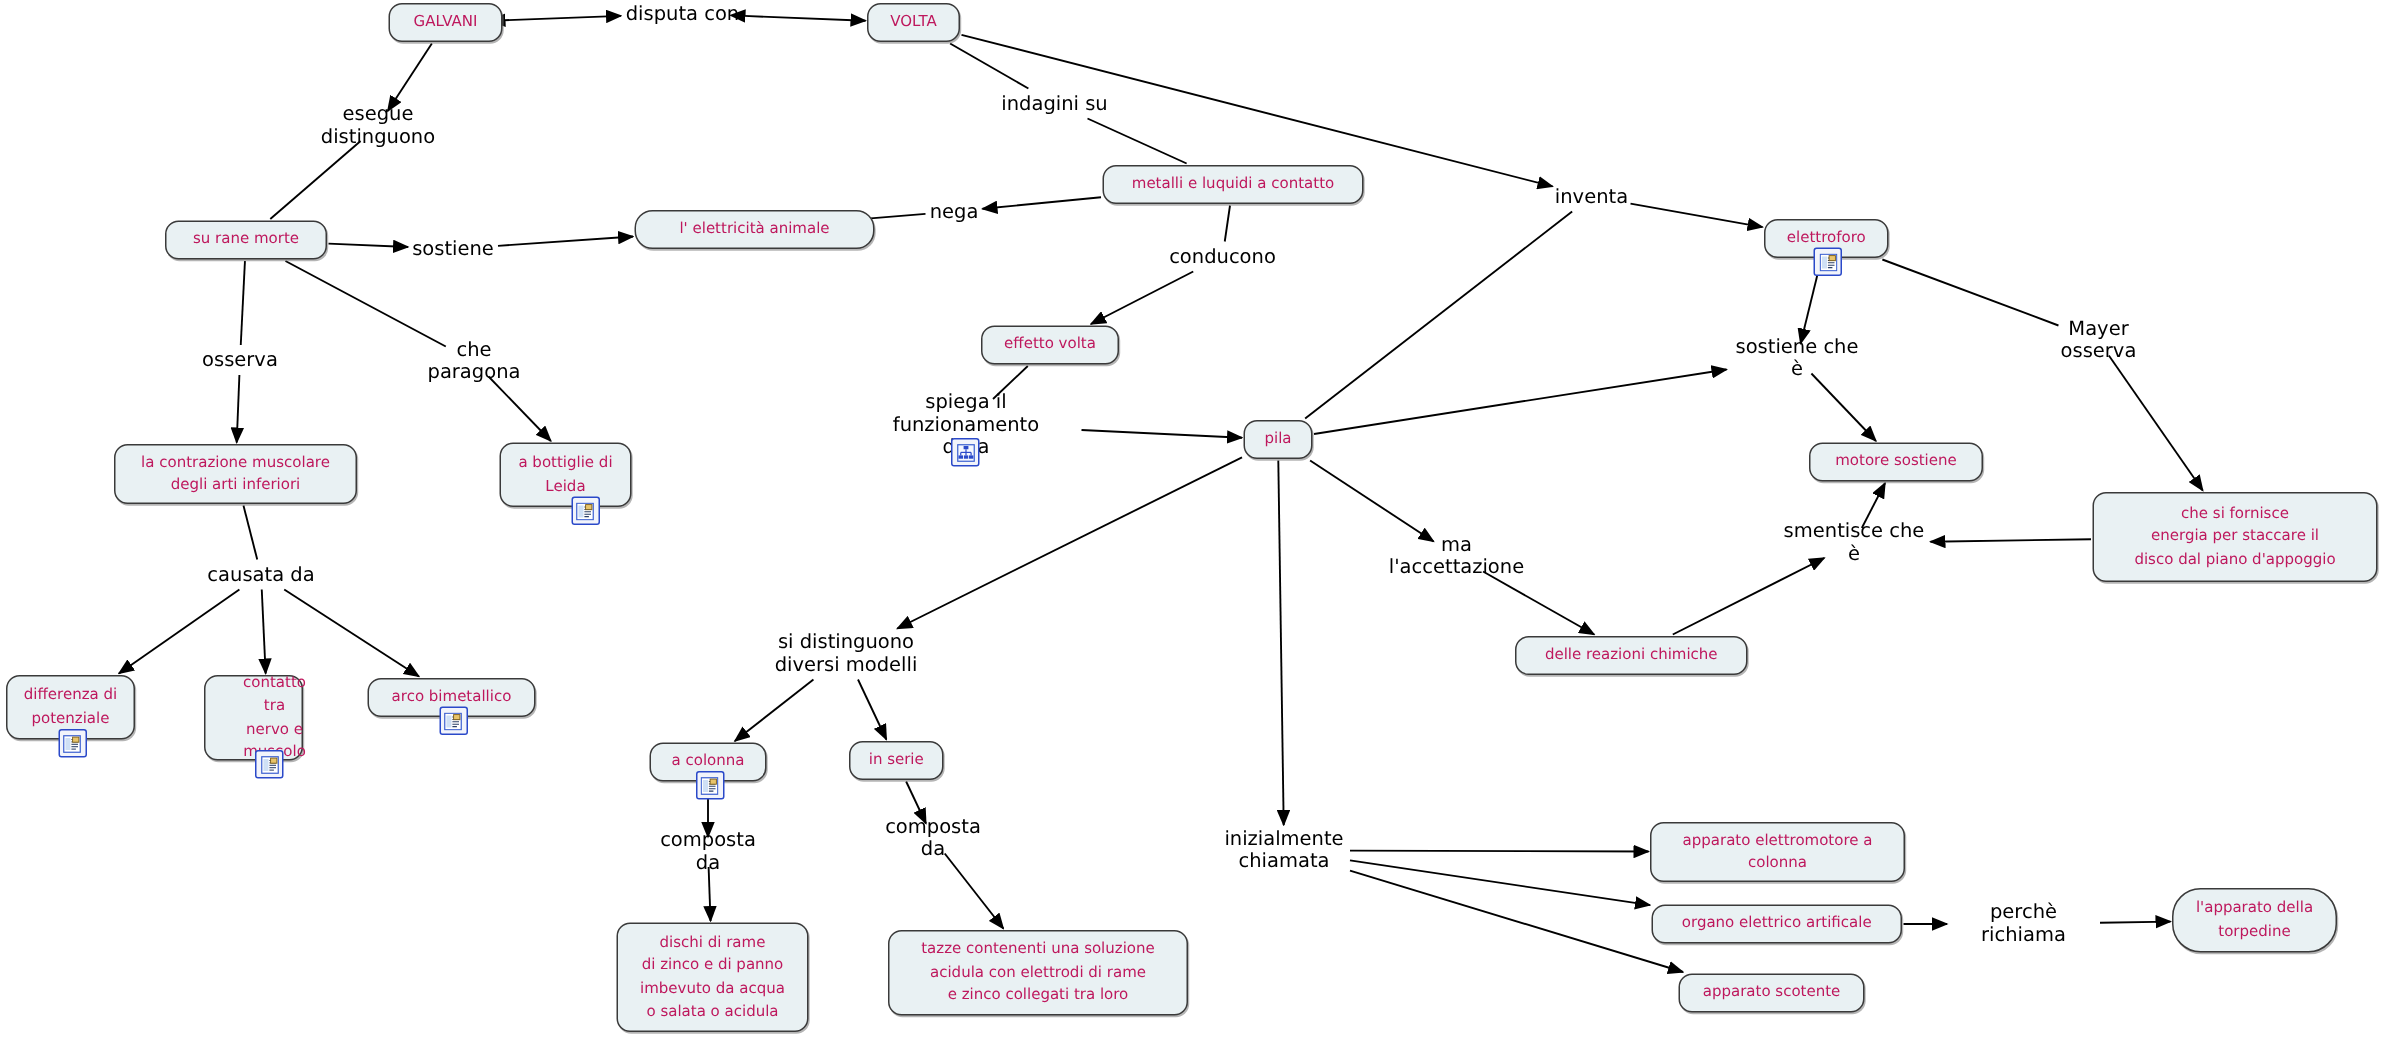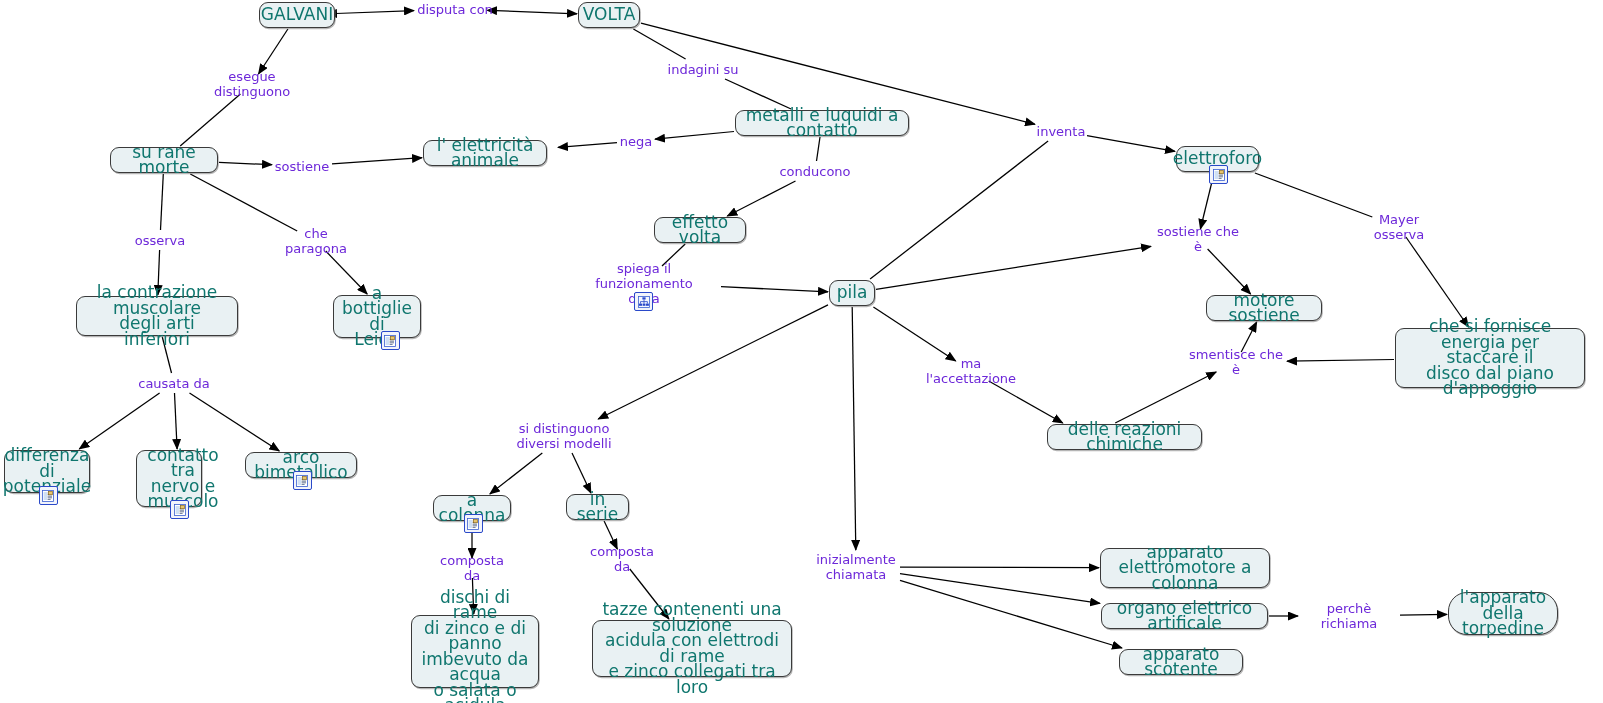--- a/index.html
+++ b/index.html
@@ -10,34 +10,34 @@
     font-family:"DejaVu Sans", sans-serif;
     overflow:hidden;
   }
   #wires{position:absolute;left:0;top:0;width:1603px;height:703px;}
   .node{
     position:absolute;
     box-sizing:border-box;
     background:#e9f1f3;
     border:1.3px solid #3a3a3a;
     border-radius:9px;
-    color:#0f766e;
-    font-size:17px;
+    color:#be185d;
+    font-size:10px;
     line-height:15.5px;
     text-align:center;
     display:flex;
     align-items:center;
     justify-content:center;
     padding:3px 8px;
     white-space:pre-line;
     box-shadow:0.8px 1.2px 0 rgba(120,120,120,0.55);
   }
   .link-label{
     position:absolute;
-    color:#6d28d9;
+    color:#000000;
     font-size:13px;
     line-height:15px;
     text-align:center;
     white-space:pre-line;
     background:transparent;
     display:flex;
     align-items:center;
     justify-content:center;
   }
   .badge{
@@ -111,41 +111,41 @@
         <line x1="900.0" y1="573.6" x2="1100.0" y2="603.4" marker-end="url(#arrow)"></line>
         <line x1="900.0" y1="580.4" x2="1122.0" y2="648.0" marker-end="url(#arrow)"></line>
         <line x1="1269.0" y1="616.0" x2="1298.0" y2="616.0" marker-end="url(#arrow)"></line>
         <line x1="1400.0" y1="615.2" x2="1447.0" y2="614.4" marker-end="url(#arrow)"></line>
       </g>
   </svg>
   <div id="node-layer">
       <div class="node" style="left: 259px; top: 2px; width: 76px; height: 26px;"><span>GALVANI</span></div>
       <div class="node" style="left: 578px; top: 2px; width: 62px; height: 26px;"><span>VOLTA</span></div>
       <div class="node" style="left: 110px; top: 147px; width: 108px; height: 26px;"><span>su rane morte</span></div>
-      <div class="node" style="left: 423px; top: 140px; width: 124px; height: 26px;"><span>l' elettricità animale</span></div>
+      <div class="node" style="left: 423px; top: 140px; width: 160px; height: 26px; border-radius: 12px;"><span>l' elettricità animale</span></div>
       <div class="node" style="left: 735px; top: 110px; width: 174px; height: 26px;"><span>metalli e luquidi a contatto</span></div>
       <div class="node" style="left: 654px; top: 217px; width: 92px; height: 26px;"><span>effetto volta</span></div>
       <div class="node" style="left: 829px; top: 280px; width: 46px; height: 26px;"><span>pila</span></div>
       <div class="node" style="left: 1176px; top: 146px; width: 83px; height: 26px;"><span>elettroforo</span></div>
       <div class="badge" style="left: 1209px; top: 165px;">
         <svg width="12" height="12" viewBox="0 0 12 12">
           <rect x="0.5" y="0.5" width="11" height="11" fill="#fff" stroke="#3a5fd0" stroke-width="0.8"></rect>
           <rect x="1.6" y="2" width="3.4" height="8" fill="#cfe0f5"></rect>
           <g stroke="#2b3f66" stroke-width="0.7">
             <line x1="5.6" y1="3" x2="10" y2="3"></line>
             <line x1="5.6" y1="4.6" x2="10" y2="4.6"></line>
             <line x1="5.6" y1="6.2" x2="10" y2="6.2"></line>
             <line x1="5.6" y1="7.8" x2="10" y2="7.8"></line>
             <line x1="5.6" y1="9.4" x2="8.6" y2="9.4"></line>
           </g>
           <rect x="6.4" y="1.4" width="4.2" height="3.4" fill="#e8c46a" stroke="#7a5c18" stroke-width="0.6"></rect>
         </svg>
       </div>
       <div class="node" style="left: 1206px; top: 295px; width: 116px; height: 26px;"><span>motore sostiene</span></div>
-      <div class="node" style="left: 1010px; top: 424px; width: 155px; height: 26px; margin-left: 37px;"><span>delle reazioni chimiche</span></div>
+      <div class="node" style="left: 1010px; top: 424px; width: 155px; height: 26px;"><span>delle reazioni chimiche</span></div>
       <div class="node" style="left: 1395px; top: 328px; width: 190px; height: 60px;"><span>che si fornisce
 energia per staccare il
 disco dal piano d'appoggio</span></div>
       <div class="node" style="left: 76px; top: 296px; width: 162px; height: 40px;"><span>la contrazione muscolare
 degli arti inferiori</span></div>
       <div class="node" style="left: 333px; top: 295px; width: 88px; height: 43px;"><span>a bottiglie di
 Leida</span></div>
       <div class="badge" style="left: 380.5px; top: 331px;">
         <svg width="12" height="12" viewBox="0 0 12 12">
           <rect x="0.5" y="0.5" width="11" height="11" fill="#fff" stroke="#3a5fd0" stroke-width="0.8"></rect>
@@ -224,21 +224,21 @@
         </svg>
       </div>
       <div class="node" style="left: 566px; top: 494px; width: 63px; height: 26px;"><span>in serie</span></div>
       <div class="node" style="left: 411px; top: 615px; width: 128px; height: 73px;"><span>dischi di rame
 di zinco e di panno
 imbevuto da acqua
 o salata o acidula</span></div>
       <div class="node" style="left: 592px; top: 620px; width: 200px; height: 57px;"><span>tazze contenenti una soluzione
 acidula con elettrodi di rame
 e zinco collegati tra loro</span></div>
-      <div class="node" style="left: 1100px; top: 548px; width: 170px; height: 40px; justify-content: flex-end;"><span>apparato elettromotore a
+      <div class="node" style="left: 1100px; top: 548px; width: 170px; height: 40px;"><span>apparato elettromotore a
 colonna</span></div>
       <div class="node" style="left: 1101px; top: 603px; width: 167px; height: 26px;"><span>organo elettrico artificale</span></div>
       <div class="node" style="left: 1119px; top: 649px; width: 124px; height: 26px;"><span>apparato scotente</span></div>
       <div class="node" style="left: 1448px; top: 592px; width: 110px; height: 43px; border-radius: 19px;"><span>l'apparato della
 torpedine</span></div>
     </div>
   <div id="label-layer">
       <div class="link-label" style="left: 415px; top: 0px; width: 80px; height: 18px;"><span>disputa con</span></div>
       <div class="link-label" style="left: 192px; top: 75px; width: 120px; height: 18px;"><span>esegue distinguono</span></div>
       <div class="link-label" style="left: 273px; top: 157px; width: 58px; height: 18px;"><span>sostiene</span></div>

